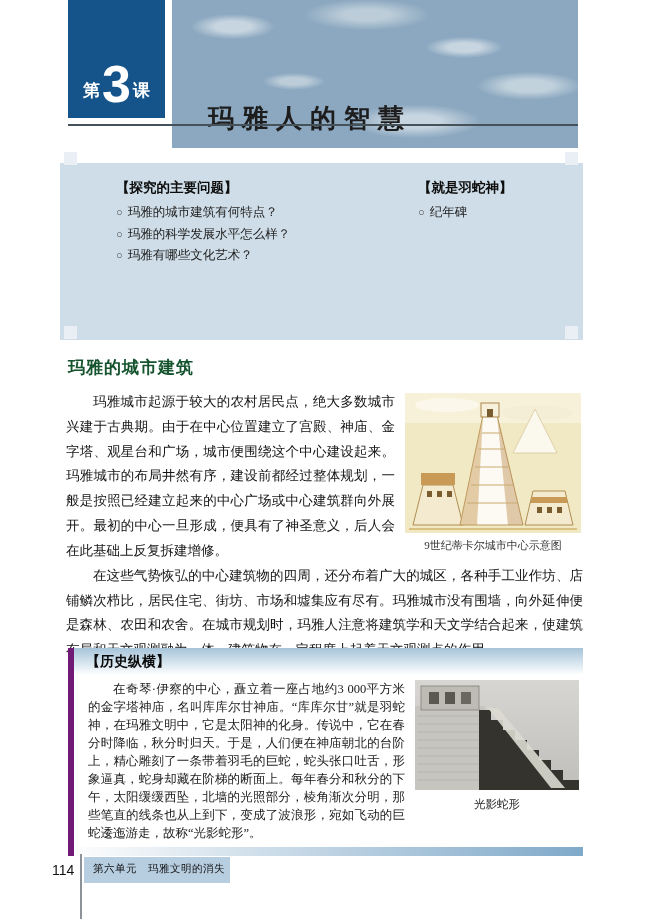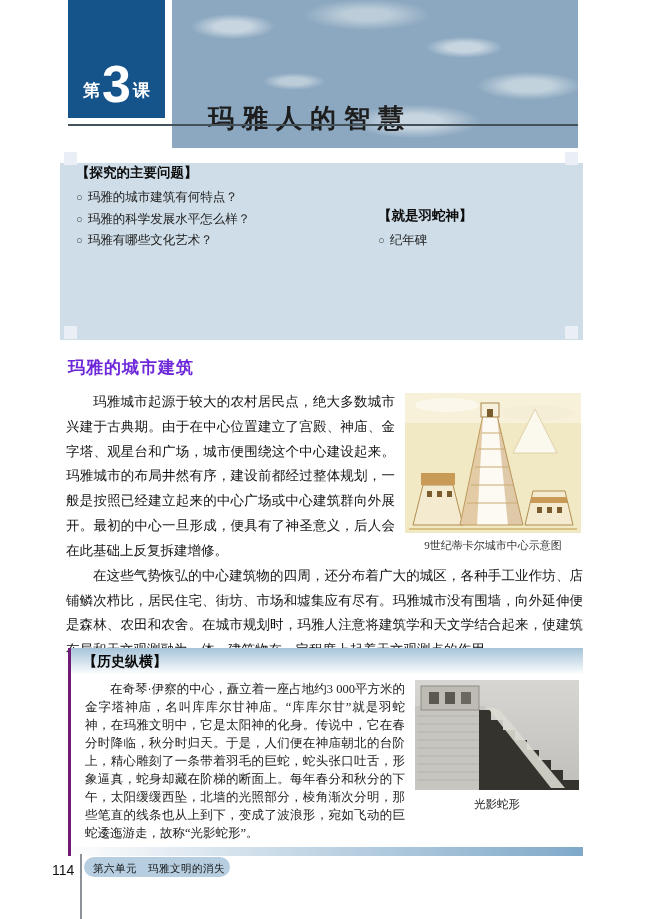--- a/index.html
+++ b/index.html
@@ -45,45 +45,45 @@
   }
   .corner-sq { position:absolute; width:13px; height:13px; background:#e9eff4; }
   .sq-tl { left:4px;  top:-11px; }
   .sq-tr { right:5px; top:-11px; }
   .sq-bl { left:4px;  bottom:1px; }
   .sq-br { right:5px; bottom:1px; }
   .intro-text {
     padding:13px 14px 0 12px; text-indent:2em;
     font-size:13px; line-height:1.58; color:#1c1c1c; text-align:justify;
   }
-  .intro-cols { display:flex; margin-top:0; padding-left:16px;align-items:flex-end; }
+  .intro-cols { display:flex; margin-top:15px; padding-left:56px; }
   .col-q { width:302px; }
   .col-c { width:160px; }
   .col-title { font:bold 13.5px/1.5 "Liberation Sans", sans-serif; color:#0d0d0d; margin-bottom:4px; }
   .col-item  { font-size:12.5px; line-height:1.72; color:#222; white-space:nowrap; }
   .bullet { font-size:11px; color:#444; margin-right:5px; }
 
   
   .section-heading {
     position:absolute; left:68px; top:356px;
-    font:bold 17px/1.4 "Liberation Sans", sans-serif; color:#6d28d9; letter-spacing:1px;
+    font:bold 17px/1.4 "Liberation Sans", sans-serif; color:#14532d; letter-spacing:1px;
   }
   .main-flow {
     position:absolute; left:66px; top:390px; width:517px;
     font-size:13.5px; line-height:1.84; color:#141414; text-align:justify;
   }
   .body-para { text-indent:2em; }
   .fig-tikal { float:right; width:180px; margin:3px 0 2px 8px; text-align:center; }
   .fig-tikal svg { display:block; margin:0 auto; }
   .fig-caption { font-size:11px; line-height:1.4; color:#333; margin-top:5px; text-indent:0; }
 
   
   .history-box {
     position:absolute; left:68px; top:648px; width:515px;
-    border-left:3px solid #701a75;
+    border-left:6px solid #701a75;
   }
   .hb-header {
     height:26px; background:linear-gradient(#a6c4d9, #fbfdfe);
     font:bold 14px/26px "Liberation Sans", sans-serif; color:#0a0a0a; padding-left:12px;
   }
   .hb-body { padding:6px 0 2px 14px; overflow:hidden; }
   .fig-chichen { float:right; width:172px; margin-left:6px; text-align:center; }
   .fig-chichen svg { display:block; margin:0 auto; }
   .hb-caption { font-size:11.5px; color:#222; margin-top:7px; }
   .hb-text {
@@ -97,24 +97,24 @@
 
   
   .page-number {
     position:absolute; left:52px; top:862px;
     font:14px/1.2 "Liberation Sans", sans-serif; color:#111;
   }
   .footer-divider {
     position:absolute; left:80px; top:854px; width:2px; height:65px; background:#8d9298;
   }
   .unit-bar {
-    position:absolute; left:84px; top:857px; width:146px; height:20px;
+    position:absolute; left:84px; top:857px; width:146px; height:26px;
     background:#b7cee1;
     font:10.5px/22px "Liberation Sans", sans-serif; color:#101010;
-    padding-left:9px; letter-spacing:0.5px; white-space:nowrap;border-radius:10px;
+    padding-left:9px; letter-spacing:0.5px; white-space:nowrap;
   }
 </style>
 </head>
 <body>
 
 <div class="page">
 
   <div class="lesson-badge">
     <span class="badge-small">第</span>
     <span class="badge-num">3</span>

